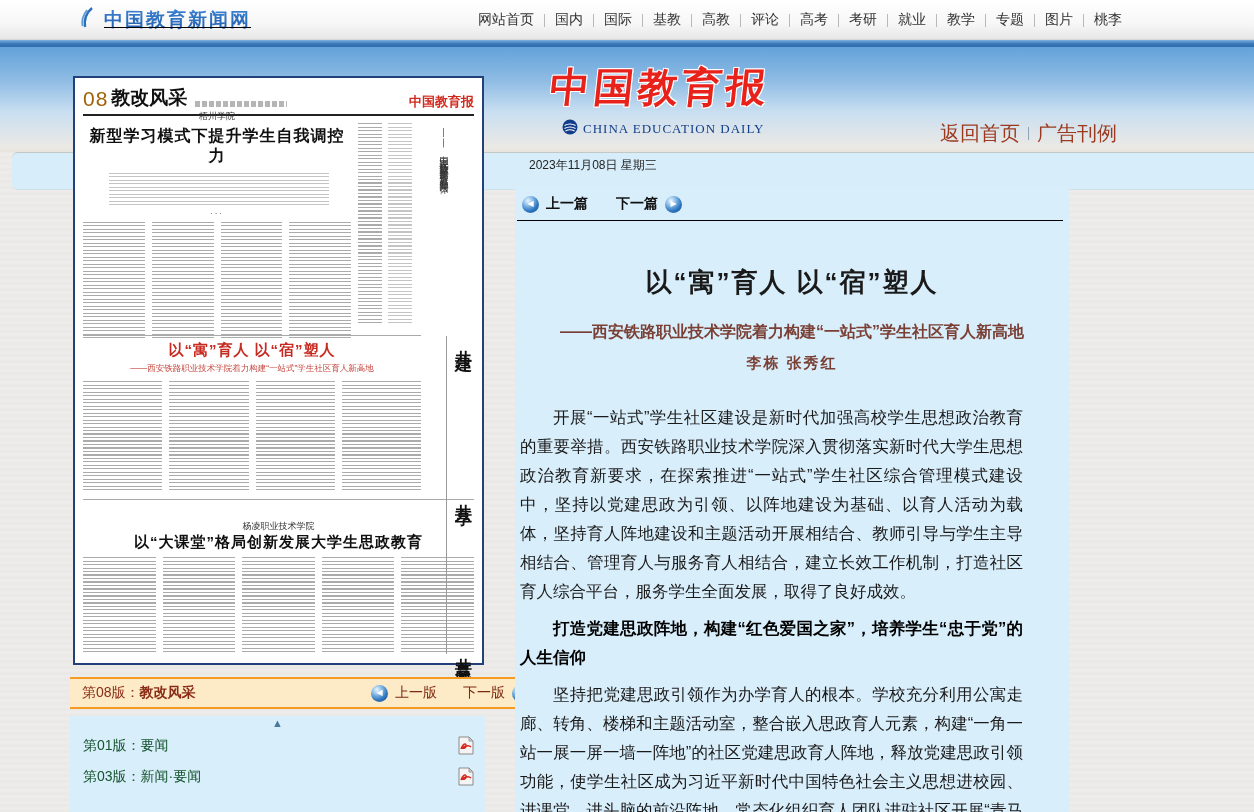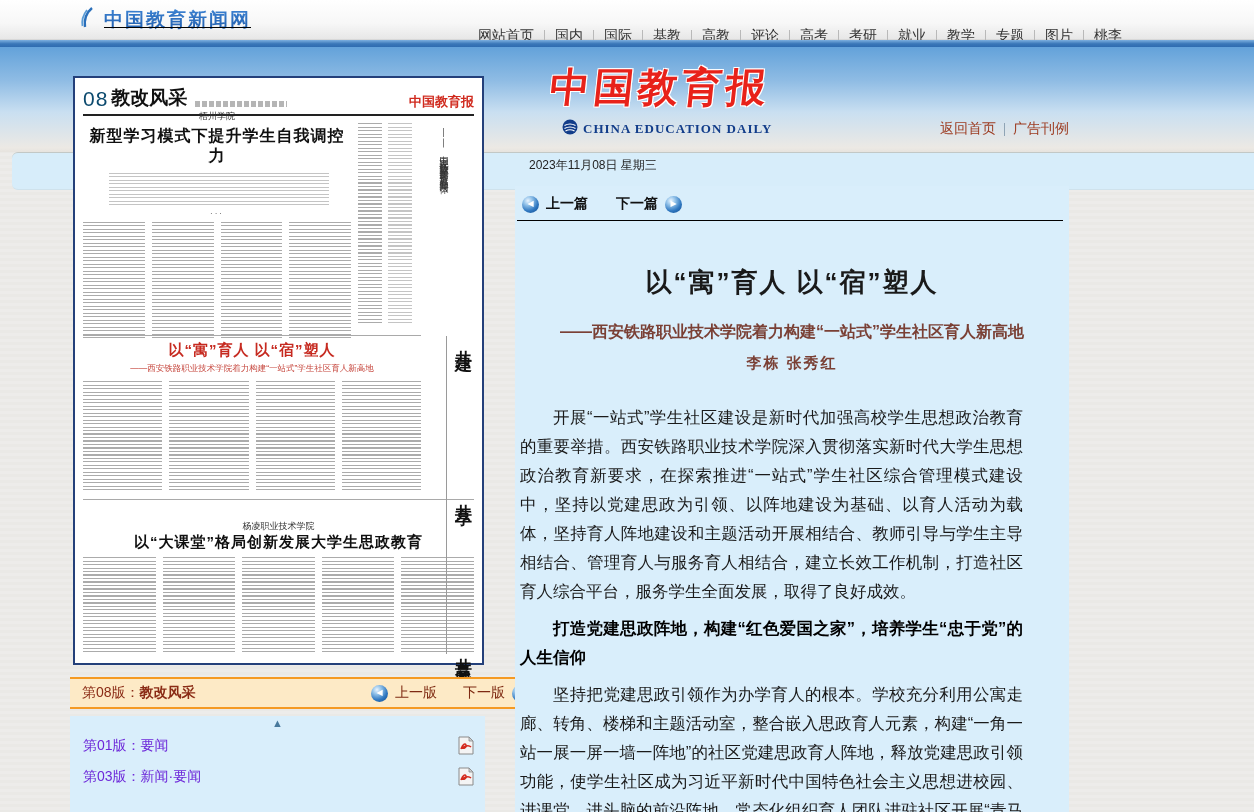--- a/index.html
+++ b/index.html
@@ -13,56 +13,56 @@
     background:repeating-linear-gradient(180deg,#eae9e6 0 3px,#edecea 3px 6px); }
 
   
   .site-header{ position:absolute; left:0; top:0; width:1254px; height:40px;
     background:linear-gradient(180deg,#ffffff 0%,#f7f7f7 60%,#e7e7e7 100%);
     border-bottom:1px solid #d8d8d8; }
   .logo-wrap{ position:absolute; left:78px; top:7px; display:flex; align-items:center; gap:6px;text-decoration:underline; }
   .logo-text{ font-size:19px; font-weight:bold; letter-spacing:2px;
     background:linear-gradient(180deg,#3f86d6,#1b57a6);
     -webkit-background-clip:text; background-clip:text; color:transparent; }
-  .top-nav{ position:absolute; left:468px; top:0; height:40px; display:flex; align-items:center;margin-top:16px; }
+  .top-nav{ position:absolute; left:468px; top:0; height:40px; display:flex; align-items:center; }
   .top-nav .nav-item{ font-size:14px; color:#333; padding:0 10px; cursor:pointer; white-space:nowrap; }
   .top-nav .navsep{ width:1px; height:13px; background:#b9b9b9; }
 
   .navy-band{ position:absolute; left:0; top:40px; width:1254px; height:7px;
     background:linear-gradient(180deg,#7db0e0 0%,#3a77b8 55%,#2f6cb0 100%); }
   .sky-band{ position:absolute; left:0; top:47px; width:1254px; height:105px;
     background:linear-gradient(180deg,#63a2da 0%,#8fbce4 32%,#c9dff1 62%,#ece9e4 96%,#e6e3de 100%); }
   .date-bar{ position:absolute; left:12px; top:152px; width:1254px; height:38px;
     background:#d7edfa; border-top:1px solid #c2c8c6; border-bottom:1px solid #cfe2ec;border-radius:6px; }
   .date-bar .date-text{ position:absolute; left:517px; top:4px; font-size:12px; color:#222; }
 
   
   .masthead{ position:absolute; left:550px; top:60px; }
   .paper-name{ font-family:"DejaVu Serif","Liberation Serif",serif; font-weight:bold;
     font-size:40px; letter-spacing:4px; color:#e8221a;
     text-shadow:1px 1px 0 #fff,-1px -1px 0 #fff,1px -1px 0 #fff,-1px 1px 0 #fff;
     transform:skewX(-6deg); }
   .paper-en{ display:flex; align-items:center; gap:5px; margin-top:4px; margin-left:12px; }
-  .paper-en-text{ font-family:"Liberation Serif","DejaVu Serif",serif; font-weight:bold;
+  .paper-en-text{ font-family:"Liberation Serif","DejaVu Serif",serif; font-weight:normal;
     font-size:13px; color:#123d8a; letter-spacing:1px; }
   .mast-links{ position:absolute; left:940px; top:120px; display:flex; align-items:center; gap:8px; }
-  .mast-link{ font-size:14px; color:#9c3a1f; cursor:pointer; }
+  .mast-link{ font-size:20px; color:#9c3a1f; cursor:pointer; }
   .mast-links .vsep{ width:1px; height:13px; background:#8fa4b5; }
 
   
   .sphere{ width:17px; height:17px; border-radius:50%; flex:0 0 auto;
     background:radial-gradient(circle at 35% 28%,#eaf5ff 0%,#8fc0e8 28%,#2f77c0 62%,#0d4688 100%);
     display:inline-flex; align-items:center; justify-content:center; cursor:pointer; }
   .sphere .arr{ color:#fff; font-size:8px; line-height:1; }
 
   
   .paper-thumb{ position:absolute; left:73px; top:76px; width:411px; height:589px;
     background:#fff; border:2px solid #24407a; padding:7px 8px; cursor:pointer; }
   .pt-masthead{ display:flex; align-items:flex-end; }
-  .pt-pageno{ font-size:21px; color:#0c4a6e; letter-spacing:1px; }
+  .pt-pageno{ font-size:21px; color:#a16207; letter-spacing:1px; }
   .pt-section{ font-size:19px; font-weight:bold; color:#111; margin-left:3px; }
   .pt-meta{ width:92px; height:6px; margin:0 0 4px 8px;
     background:repeating-linear-gradient(90deg,#b5b5b5 0 5px,transparent 5px 7px); }
   .pt-right-meta{ margin-left:auto; text-align:right; }
   .pt-date-sim{ width:70px; height:5px; margin-left:auto; margin-bottom:3px;
     background:repeating-linear-gradient(90deg,#c0c0c0 0 4px,transparent 4px 6px); }
   .pt-logo{ font-family:"DejaVu Serif","Liberation Serif",serif; font-weight:bold;
     font-size:13px; color:#d02a1e; transform:skewX(-8deg); }
   .pt-rule{ border-bottom:2px solid #222; margin-top:3px; }
 
@@ -106,21 +106,21 @@
   .pn-section{ font-size:14px; font-weight:bold; color:#8a2b15; }
   .pn-controls{ margin-left:auto; display:flex; align-items:center; gap:7px; }
   .pn-btn{ font-size:14px; color:#7e2a12; cursor:pointer; }
   .pn-gap{ width:12px; }
 
   
   .page-list{ position:absolute; left:70px; top:716px; width:415px; height:96px;
     background:#d9eefb; overflow:hidden; }
   .pl-triangle{ text-align:center; font-size:11px; color:#48799c; line-height:14px; cursor:pointer; }
   .pl-row{ position:relative; height:31px; display:flex; align-items:center; padding-left:13px; cursor:pointer; }
-  .pl-row .pl-label{ font-size:14px; color:#6d28d9; }
+  .pl-row .pl-label{ font-size:14px; color:#14532d; }
   .pdf-icon{ position:absolute; right:11px; top:6px; cursor:pointer; }
 
   
   .article-panel{ position:absolute; left:515px; top:186px; width:554px; height:626px;
     background:#d9eefb; overflow:hidden; }
   .art-nav{ display:flex; align-items:center; gap:7px; padding:9px 0 0 7px; }
   .art-nav .lbl{ font-size:14px; color:#111; cursor:pointer;font-weight:bold; }
   .art-nav .sp{ width:14px; }
   .art-hr{ margin:7px 6px 0 2px; border-bottom:1px solid #000; }
   .art-title{ margin-top:44px; text-align:center; font-size:26px; font-weight:bold;

